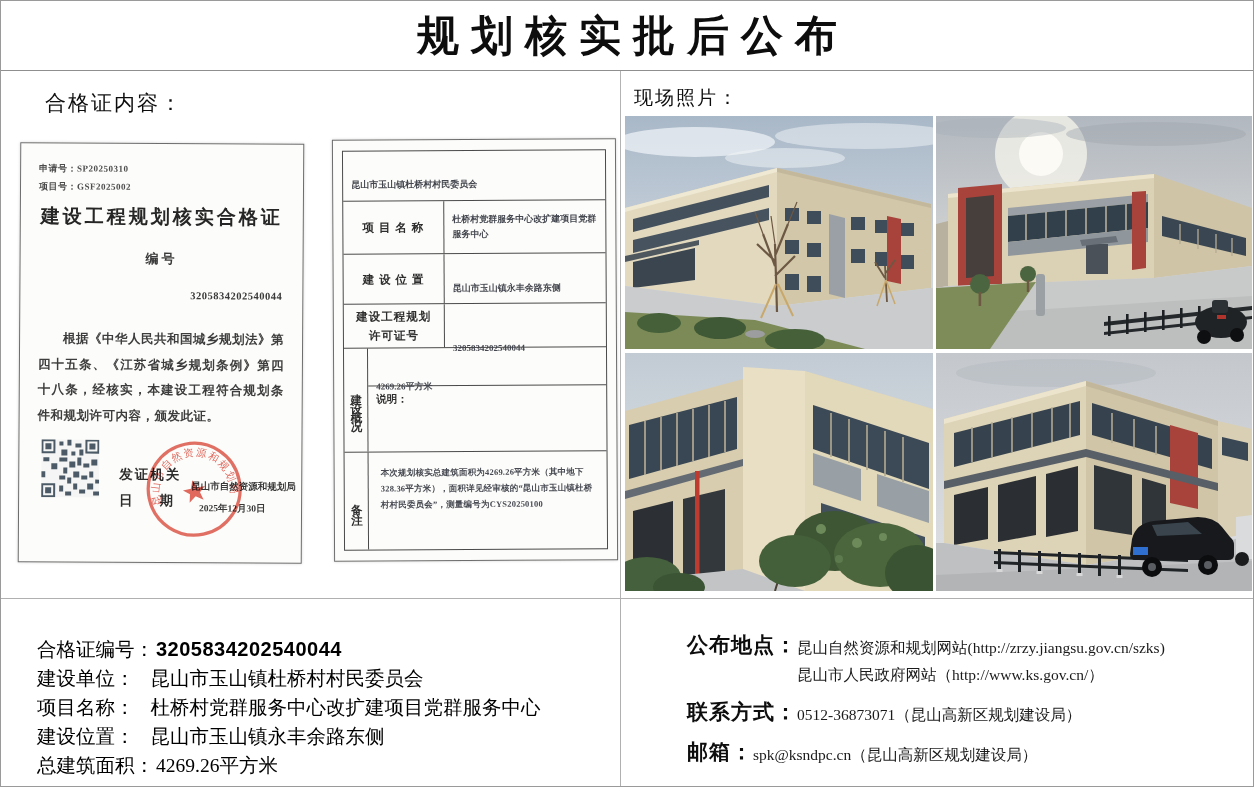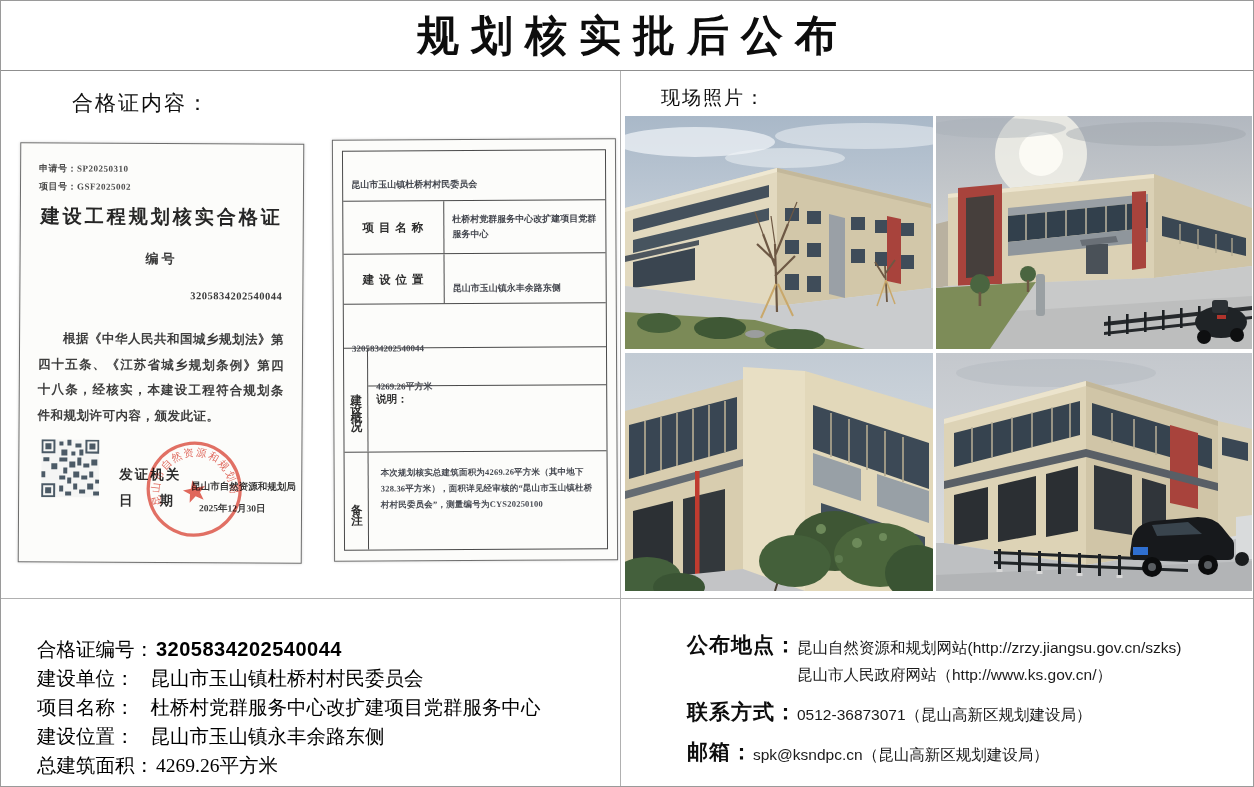--- a/index.html
+++ b/index.html
@@ -7,21 +7,21 @@
         border:1px solid #9a9a9a;box-sizing:border-box;overflow:hidden;
         font-family:"Liberation Serif", serif;color:#111;}
   
   .title-band{position:absolute;left:0;top:0;width:100%;height:70px;
         border-bottom:1px solid #8f8f8f;display:flex;align-items:center;justify-content:center;box-sizing:border-box;}
   .page-title{font-size:42px;font-weight:700;letter-spacing:12px;padding-left:12px;color:#0d0d0d;}
   
   .main-row{position:absolute;left:0;top:70px;width:100%;height:527px;}
   .left-panel{position:absolute;left:0;top:0;width:620px;height:527px;border-right:1px solid #b3b3b3;box-sizing:border-box;}
   .right-panel{position:absolute;left:620px;top:0;width:634px;height:527px;}
-  .section-header{position:absolute;font-size:21px;letter-spacing:2px;color:#0d0d0d;white-space:nowrap;margin-left:27px;}
+  .section-header{position:absolute;font-size:21px;letter-spacing:2px;color:#0d0d0d;white-space:nowrap;}
   .left-panel .section-header{left:44px;top:18px;}
   .right-panel .section-header{left:13px;top:14px;font-size:19px;}
   
   .scan{position:absolute;background:#fcfcfa;border:1px solid #6d6d6d;box-sizing:border-box;
         box-shadow:0 0 3px rgba(0,0,0,.18);}
   .scan-a{left:18px;top:72px;width:284px;height:420px;transform:rotate(.35deg);padding:16px 18px;}
   .scan-b{left:332px;top:68px;width:284px;height:422px;transform:rotate(-.3deg);padding:10px 9px;}
   .cert-meta{font-size:9px;font-weight:700;color:#4c4c4c;line-height:2.0;letter-spacing:.5px;}
   .cert-title{margin-top:8px;text-align:center;font-size:19px;font-weight:700;letter-spacing:3px;color:#262626;white-space:nowrap;}
   .cert-no-label{margin-top:20px;text-align:center;font-size:13px;font-weight:700;letter-spacing:3px;color:#3a3a3a;}
@@ -62,21 +62,21 @@
   
   .bottom-row{position:absolute;left:0;top:597px;width:100%;height:190px;border-top:1px solid #b0b0b0;box-sizing:border-box;}
   .bottom-left{position:absolute;left:0;top:0;width:620px;height:189px;border-right:1px solid #b0b0b0;box-sizing:border-box;padding:36px 0 1px 36px;}
   .sum-line{font-size:19.5px;line-height:29px;color:#000;white-space:nowrap;}
   .sum-line .v{margin-left:2px;}
   .sum-line.gap .v{margin-left:16px;}
   .sum-line.first .v{font-family:"Liberation Sans", sans-serif;font-weight:700;font-size:20px;letter-spacing:.5px;}
   .bottom-right{position:absolute;left:652px;top:0;width:634px;height:189px;padding:32px 8px 0 34px;box-sizing:border-box;}
   .br-row{display:flex;align-items:flex-start;margin-bottom:10px;}
   .br-label{font-size:21px;font-weight:700;color:#0d0d0d;white-space:nowrap;letter-spacing:1px;}
-  .br-val{font-family:Liberation Sans, sans-serif;font-size:15.5px;color:#1a1a1a;line-height:1.75;padding-top:3px;}
+  .br-val{font-family:Liberation Serif, serif;font-size:15.5px;color:#1a1a1a;line-height:1.75;padding-top:3px;}
   .publish-lines div{white-space:nowrap;}
 </style>
 </head>
 <body>
 
 <div class="page">
 
   <div class="title-band">
     <div class="page-title">规划核实批后公布</div>
   </div>
@@ -173,20 +173,22 @@
                 <span>杜桥村党群服务中心改扩建项目党群服务中心</span>
               </div>
           </div>
           <div class="ct-row" style="height:50px">
             <div class="ct-label">建 设 位 置</div>
             <div class="ct-val v-low">
                 <span>昆山市玉山镇永丰余路东侧</span>
               </div>
           </div>
           <div class="ct-row" style="height:44px">
+            <div class="ct-label">建设工程规划
+许可证号</div>
             <div class="ct-val v-low v-strad">
                 <span>3205834202540044</span>
               </div>
           </div>
           <div class="ct-row" style="height:104px">
             <div class="ct-vlabel">建设概况</div>
             <div class="ct-ov-inner">
               <div class="ct-area-row">
                 <div class="ct-val v-low v-strad">
                     <span>4269.26平方米</span>

